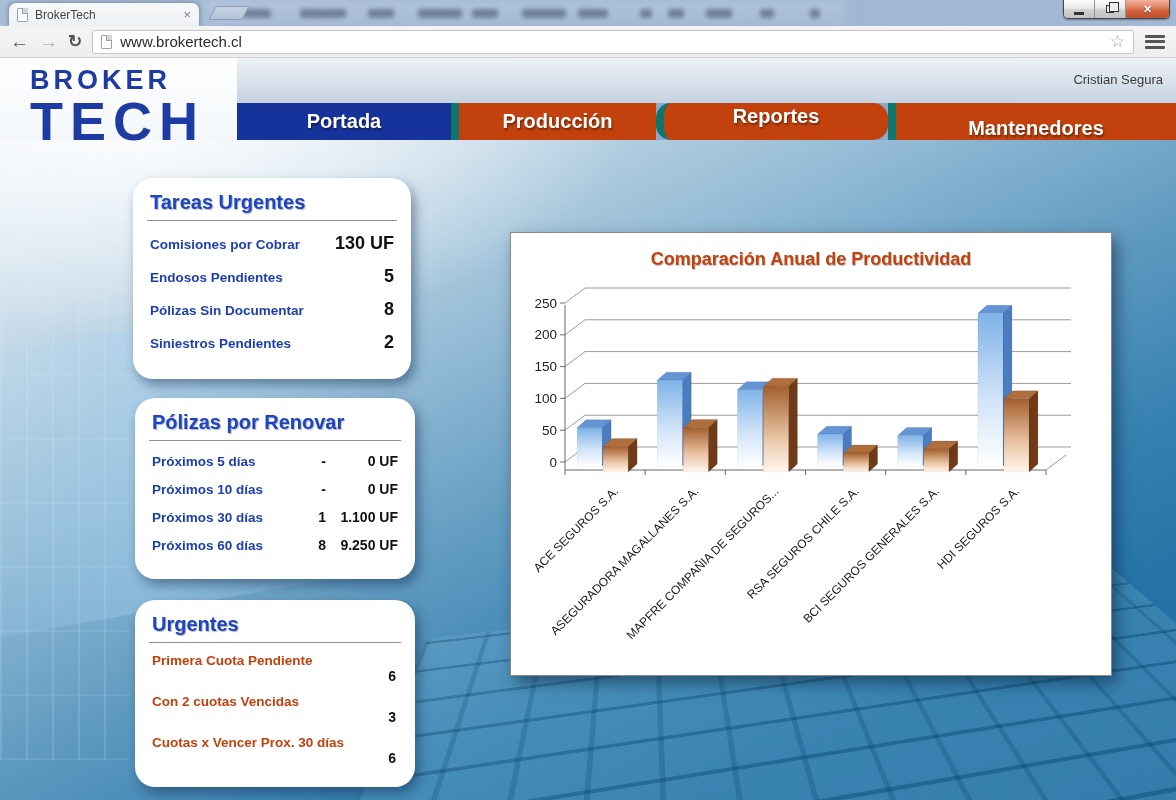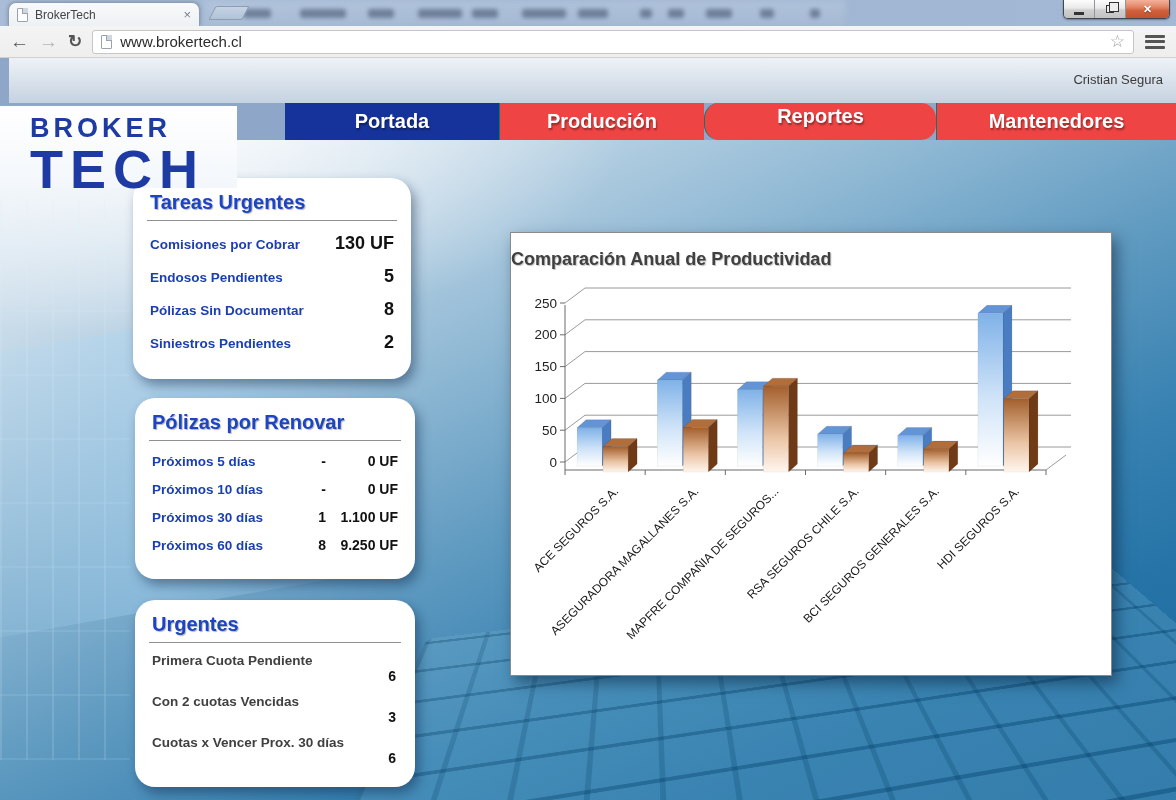--- a/index.html
+++ b/index.html
@@ -53,35 +53,35 @@
   .star { font-size:17px; color:#a0a0a0; cursor:pointer; }
   .menu-btn { width:22px; height:18px; display:flex; flex-direction:column;
     justify-content:space-between; padding:2px 1px; cursor:pointer; }
   .menu-btn span { height:3px; background:#555; border-radius:1px; }
 
   
   .masthead { position:absolute; left:9px; top:58px; width:100%; height:45px;
     background:linear-gradient(#eef2f7,#c5d2e0); }
   .user { position:absolute; right:22px; top:14px; font-size:13px; color:#3a3a3a; }
   .logo-box { position:absolute; left:0; top:58px; width:237px; height:82px;
-    background:linear-gradient(#ffffff,#f3f7fb); z-index:5; padding:7px 0 0 30px; cursor:pointer;margin-top:48px; }
+    background:linear-gradient(#ffffff,#f3f7fb); z-index:5; padding:7px 0 0 30px; cursor:pointer; }
   .logo1 { font-size:27px; font-weight:800; letter-spacing:4px; color:#1d3ba3;
     font-stretch:condensed; }
   .logo2 { font-size:54px; font-weight:800; letter-spacing:7px; color:#1d3ba3;
     margin-top:-6px; font-stretch:condensed; }
 
-  .navbar { position:absolute; left:237px; top:103px; right:0; height:37px; display:flex;padding-left:48px; }
+  .navbar { position:absolute; left:237px; top:103px; right:0; height:37px; display:flex; }
   .nav-tab { height:100%; display:flex; align-items:center; justify-content:center;
-    background:#ef4444; border-left:1px solid #0f766e; cursor:pointer; }
+    background:#c2410c; border-left:8px solid #0f766e; cursor:pointer; }
   .nav-tab:first-child { border-left:none; }
   .nav-tab span { color:#fff; font-size:20px; font-weight:bold;
     text-shadow:1px 2px 2px rgba(0,0,0,.4); }
   .nav-tab.active { background:#16339b; }
   .nav-tab:nth-child(1){ width:214px; } .nav-tab:nth-child(2){ width:205px; }
-  .nav-tab:nth-child(3){ width:232px;border-radius:15px; } .nav-tab:nth-child(4){ flex:1 1 auto; }
+  .nav-tab:nth-child(3){ width:232px;border-radius:15px; } .nav-tab:nth-child(4){ flex:1 1 auto;align-items:flex-end; }
   .nav-tab:nth-child(3) span { transform:translateY(-5px); }
 
   
   .content { position:absolute; left:0; top:140px; width:100%; height:660px;
     background:
       radial-gradient(ellipse 700px 320px at 12% -4%, rgba(255,255,255,.95), rgba(255,255,255,0) 70%),
       linear-gradient(155deg,#eaf1f7 0%,#c8dbe9 16%,#95bcd6 34%,#5f9ac0 52%,#3681b1 68%,#2472a6 82%,#1d6a9e 100%);
     overflow:hidden; }
   .bg-band { position:absolute; left:-80px; top:180px; width:560px; height:280px;
     background:linear-gradient(100deg, rgba(150,205,240,0) 0%, rgba(170,215,245,.38) 45%, rgba(150,200,235,0) 85%);
@@ -104,28 +104,28 @@
   .rule { border-top:1px solid #909090; margin:0 -3px 6px; }
   .p1 { left:133px; top:178px; width:278px; }
   .p2 { left:135px; top:398px; width:280px; }
   .p3 { left:135px; top:600px; width:280px; }
   .row { display:flex; align-items:baseline; margin:12px 0; }
   .row .lbl { flex:1 1 auto; font-size:13.5px; font-weight:bold; color:#1b3fb0; cursor:pointer; }
   .row .val { font-size:18px; font-weight:bold; color:#111; text-align:right; }
   .row .cnt { width:34px; font-size:14px; font-weight:bold; color:#111; text-align:right; }
   .row .amt { width:72px; font-size:14px; font-weight:bold; color:#111; text-align:right; }
   .row3 { position:relative; padding:1px 0 15px; margin:7px 0; }
-  .row3 .lbl { font-size:13.5px; font-weight:bold; color:#404040; cursor:pointer; }
+  .row3 .lbl { font-size:13.5px; font-weight:bold; color:#c2410c; cursor:pointer; }
   .row3 .val { position:absolute; right:2px; bottom:0; font-size:14px; font-weight:bold; color:#111; }
 
   
   .chart-panel { position:absolute; left:510px; top:232px; width:602px; height:444px;
     background:#fff; border:1px solid #8a8a8a; box-shadow:5px 7px 14px rgba(5,25,50,.5); }
-  .chart-title { margin-top:16px; font-size:18px; font-weight:bold;
-    color:#404040; text-shadow:1px 1px 1px rgba(0,0,0,.25); }
+  .chart-title { text-align:center; margin-top:16px; font-size:18px; font-weight:bold;
+    color:#c2410c; text-shadow:1px 1px 1px rgba(0,0,0,.25); }
   #chart-svg { display:block; width:602px; height:398px; }
 </style>
 </head>
 <body>
 
 <div class="screen">
 
   <div class="tabstrip">
     <div class="blur-light"></div>
     <div id="blur-blobs">

